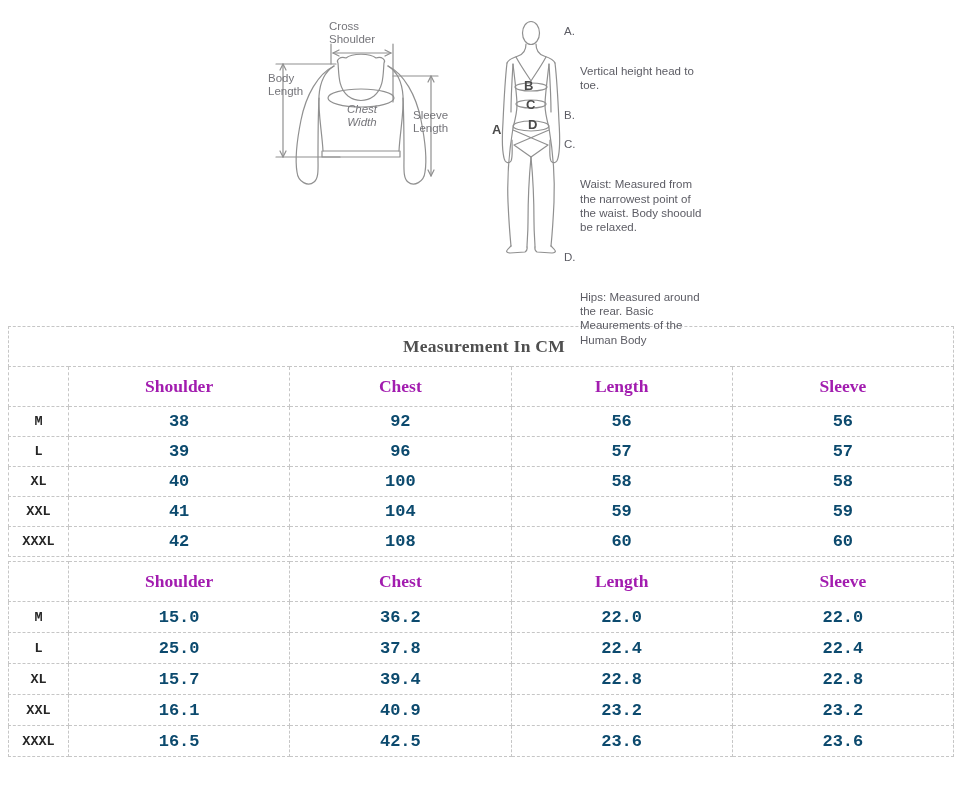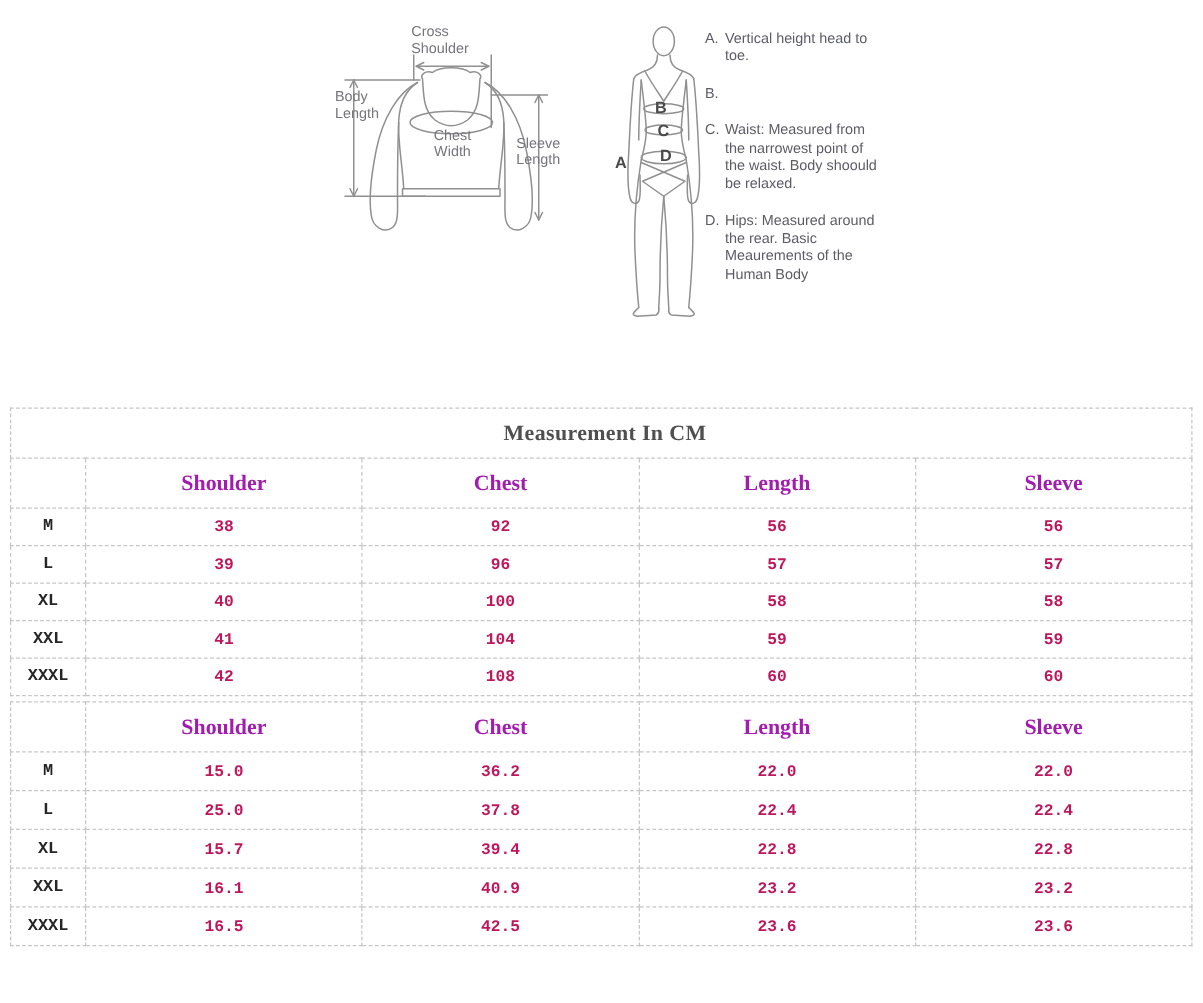--- a/index.html
+++ b/index.html
@@ -9,37 +9,37 @@
     position:relative;
   }
   
   .hero{position:relative;width:962px;height:320px;}
   .hero svg{position:absolute;left:0;top:0;}
   .dlabel{
     position:absolute;font-size:11.5px;line-height:1.15;color:#75757a;
   }
   .lbl-cross{left:329px;top:20px;width:70px;text-align:left;}
   .lbl-body{left:268px;top:72px;width:48px;}
-  .lbl-chest{left:336px;top:103px;width:52px;text-align:center;}
+  .lbl-chest{left:336px;top:103px;width:52px;text-align:center;font-style:italic;}
   .lbl-sleeve{left:413px;top:109px;width:50px;}
   .marker{
     position:absolute;font-weight:bold;font-size:13px;color:#4a4a4a;
     font-family:"Liberation Sans",sans-serif;
   }
   .marker-a{left:492px;top:122px;}
   .marker-b{left:524px;top:78px;}
   .marker-c{left:526px;top:97px;}
   .marker-d{left:528px;top:117px;}
   .legend{
     position:absolute;left:564px;top:24px;width:180px;
     font-size:11.5px;color:#5c5c64;
   }
   .legend-item{display:flex;margin-bottom:15px;}
   .legend-key{width:16px;flex:none;line-height:1.25;}
-  .legend-text{width:124px;line-height:1.25;}
+  .legend-text{width:124px;line-height:1.25;margin-top:40px;}
   .note{
     position:absolute;left:0;right:0;top:289px;text-align:center;
     font-size:12.5px;color:#68686d;
   }
   
   .tables{padding:6px 8px 0 8px;}
   table.size-table{
     border-collapse:collapse;table-layout:fixed;width:946px;background:#fff;
   }
   table.size-table th,table.size-table td{
@@ -51,21 +51,21 @@
     font-weight:bold;font-size:17.5px;color:#4f4f4f;letter-spacing:.3px;padding-left:6px;
   }
   tr.header-row th{
     height:39px;
     font-family:"Liberation Serif","DejaVu Serif",serif;
     font-weight:bold;font-size:17.5px;color:#a21caf;
   }
   table.size-table tbody td{
     height:29px;text-align:center;
     font-family:"Liberation Mono","DejaVu Sans Mono",monospace;
-    font-weight:bold;font-size:13px;color:#be185d;
+    font-weight:bold;font-size:17px;color:#0c4a6e;
   }
   table.size-table tbody td.size-cell{font-size:13.5px;color:#262626;}
   table.inch tbody td{height:30px;}
   .table-gap{height:4px;}
 </style>
 </head>
 <body>
 
 <div class="hero">
 

